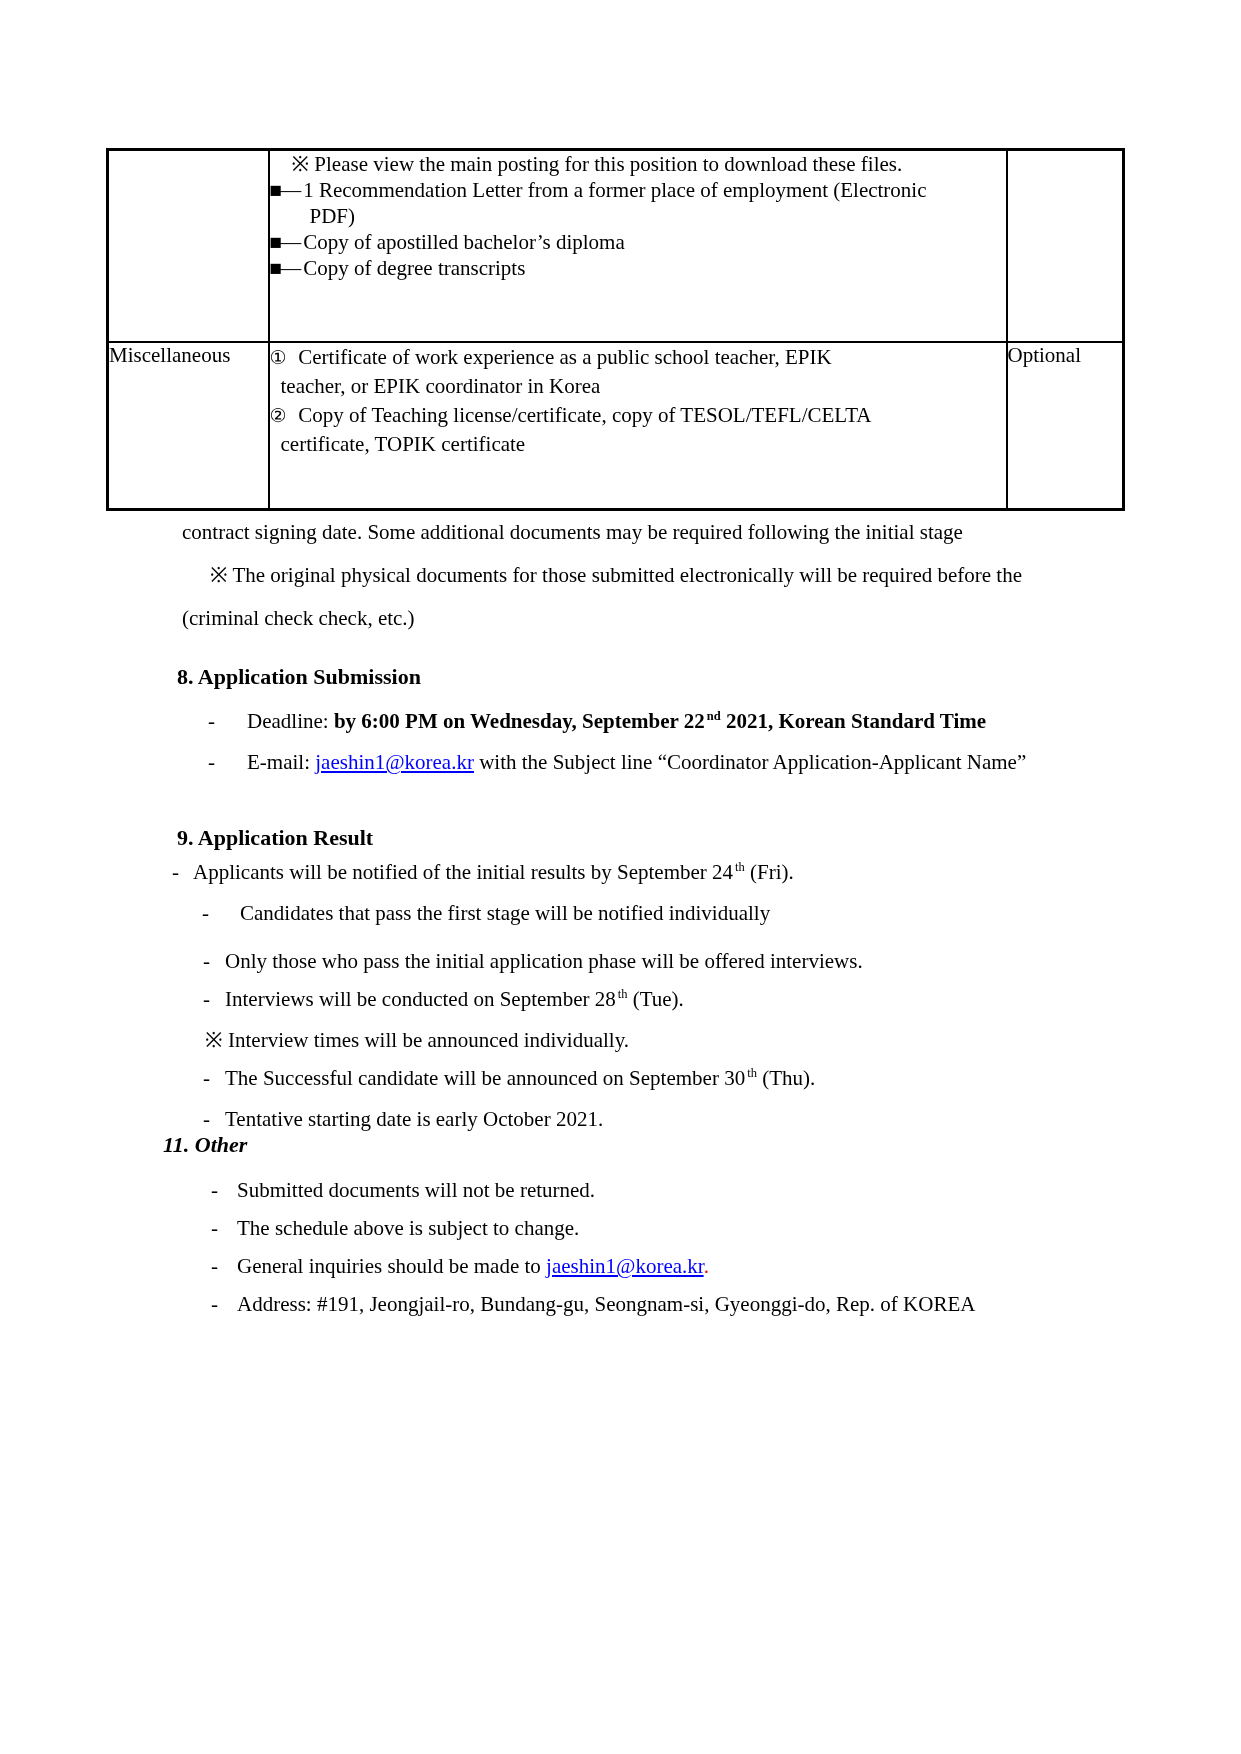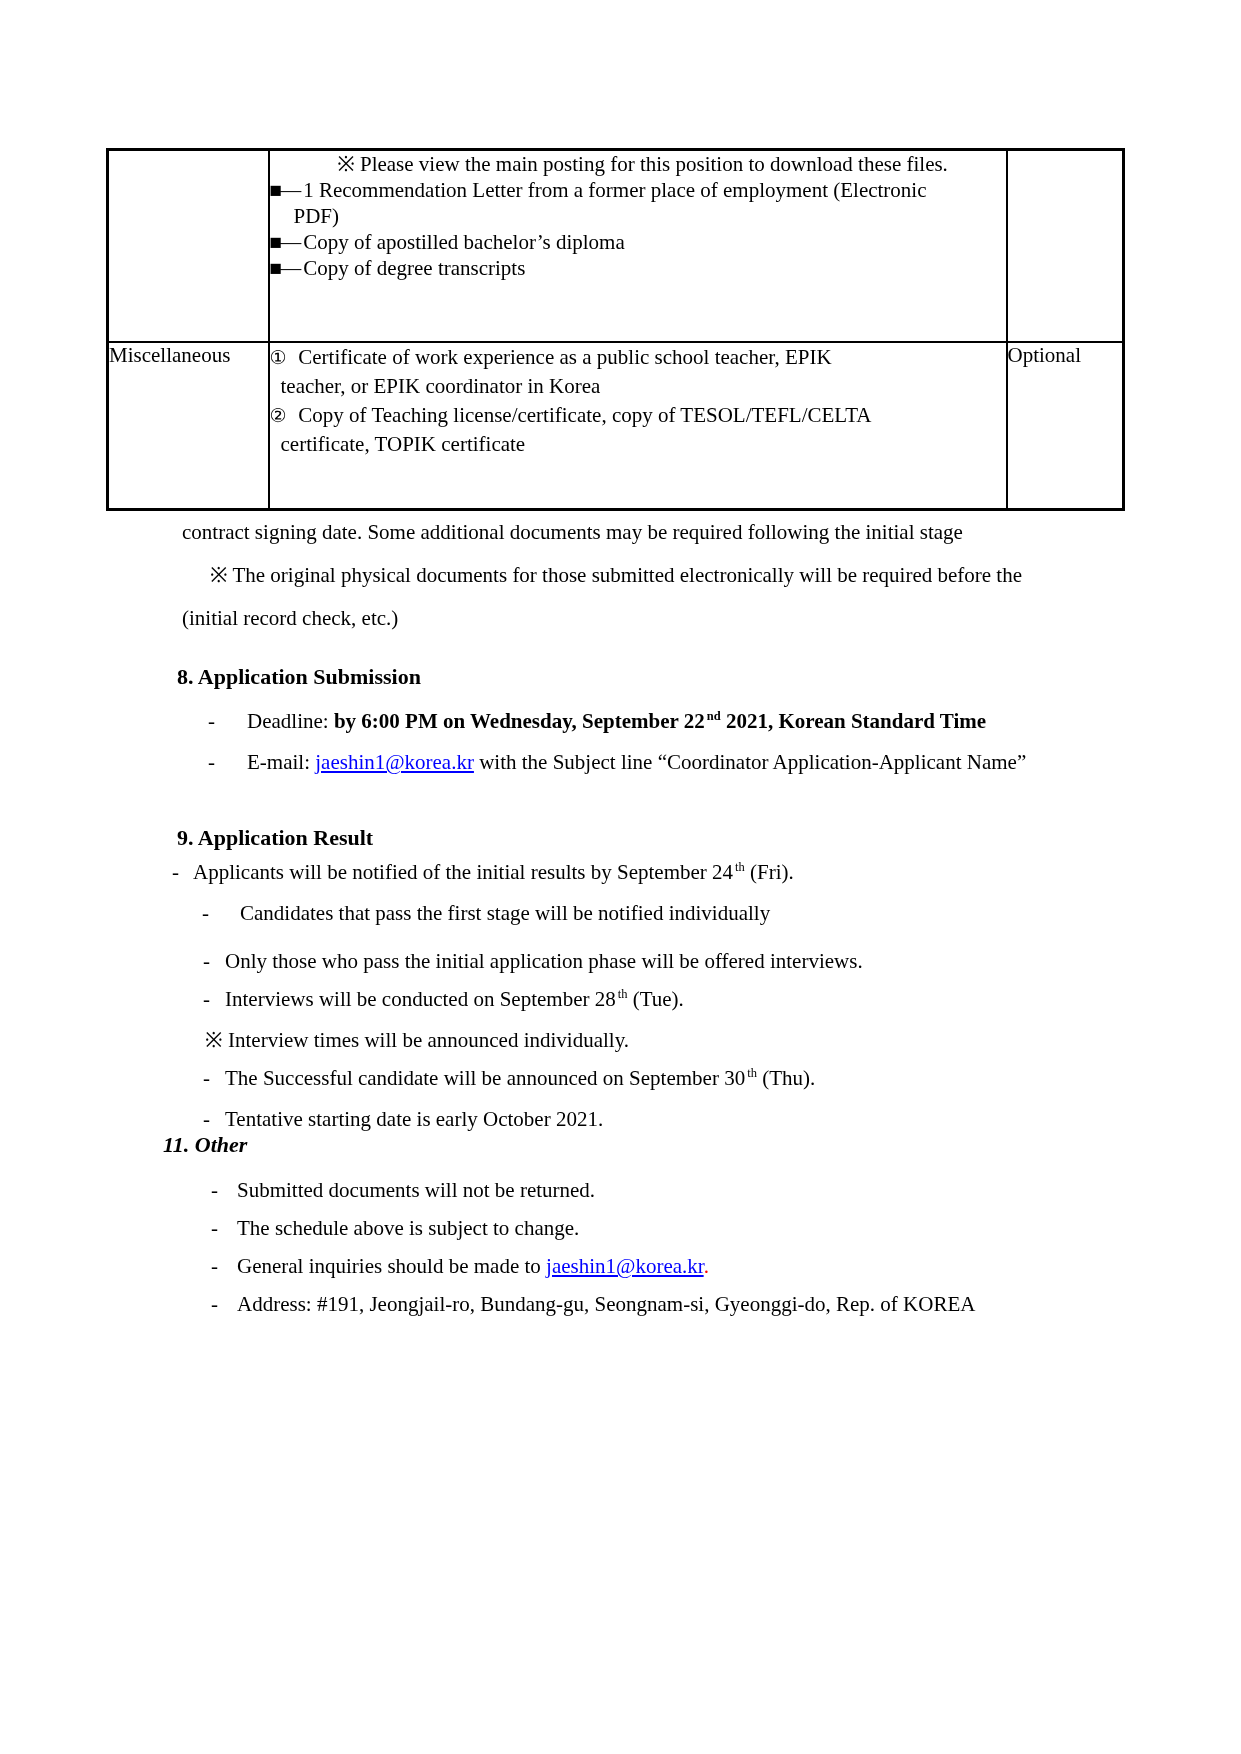--- a/index.html
+++ b/index.html
@@ -14,22 +14,22 @@
     margin:148px 0 0 106px;width:1016px;
     border:3px solid #000;
   }
   table.doc td{border:2px solid #000;padding:0;vertical-align:top;}
   tr.r1{height:192px;}
   tr.r2{height:168px;}
   td.c-label,td.c-req{text-align:left;vertical-align:middle;}
   td.c-files{padding:29px 6px 0 42px;line-height:26px;}
   td.c-misc{padding:24px 6px 0 19px;line-height:29px;}
   .tline{white-space:nowrap;}
-  .tline.sym{padding-left:10px;text-align:center;}
-  .tline.ind1{padding-left:24px;}
+  .tline.sym{padding-left:22px;}
+  .tline.ind1{padding-left:40px;}
   .tline.ind2{padding-left:11px;font-family:Liberation Serif, serif;}
   .pre-sq{letter-spacing:-2px;margin-right:4px;}
   .pre-c{font-size:19px;margin-right:7px;}
   
   .note{margin:0 0 0 182px;line-height:43px;}
   .nline{white-space:nowrap;}
   .nline.l1{text-indent:28px;}
   
   .h{font-weight:bold;font-size:22px;line-height:30px;white-space:nowrap;}
   #h8{margin:22px 0 0 177px;}
@@ -82,21 +82,21 @@
           <div class="tline ind2">certificate, TOPIK certificate</div>
         </td>
       <td class="c-req">Optional</td>
     </tr>
   </tbody>
 </table>
 
 <div class="note" id="note">
     <div class="nline">contract signing date. Some additional documents may be required following the initial stage</div>
     <div class="nline l1">※ The original physical documents for those submitted electronically will be required before the</div>
-    <div class="nline">(initial record check, etc.)</div>
+    <div class="nline">(criminal check check, etc.)</div>
   </div>
 
 <div id="sections">
     <div class="sec sec8">
       <div class="h" id="h8">8. Application Submission</div>
       <div class="items">
         <div class="item i0"><span class="b">-</span><span class="">Deadline: </span><span class="rb">by 6:00 PM on Wednesday, September 22</span><span class="rb sup">nd</span><span class="rb"> 2021, Korean Standard Time</span></div>
         <div class="item i1"><span class="b">-</span><span class="">E-mail: </span><a class="link" style="color: rgb(0, 0, 255);">jaeshin1@korea.kr</a><span class=""> with the Subject line “Coordinator Application-Applicant Name”</span></div>
       </div>
     </div>

